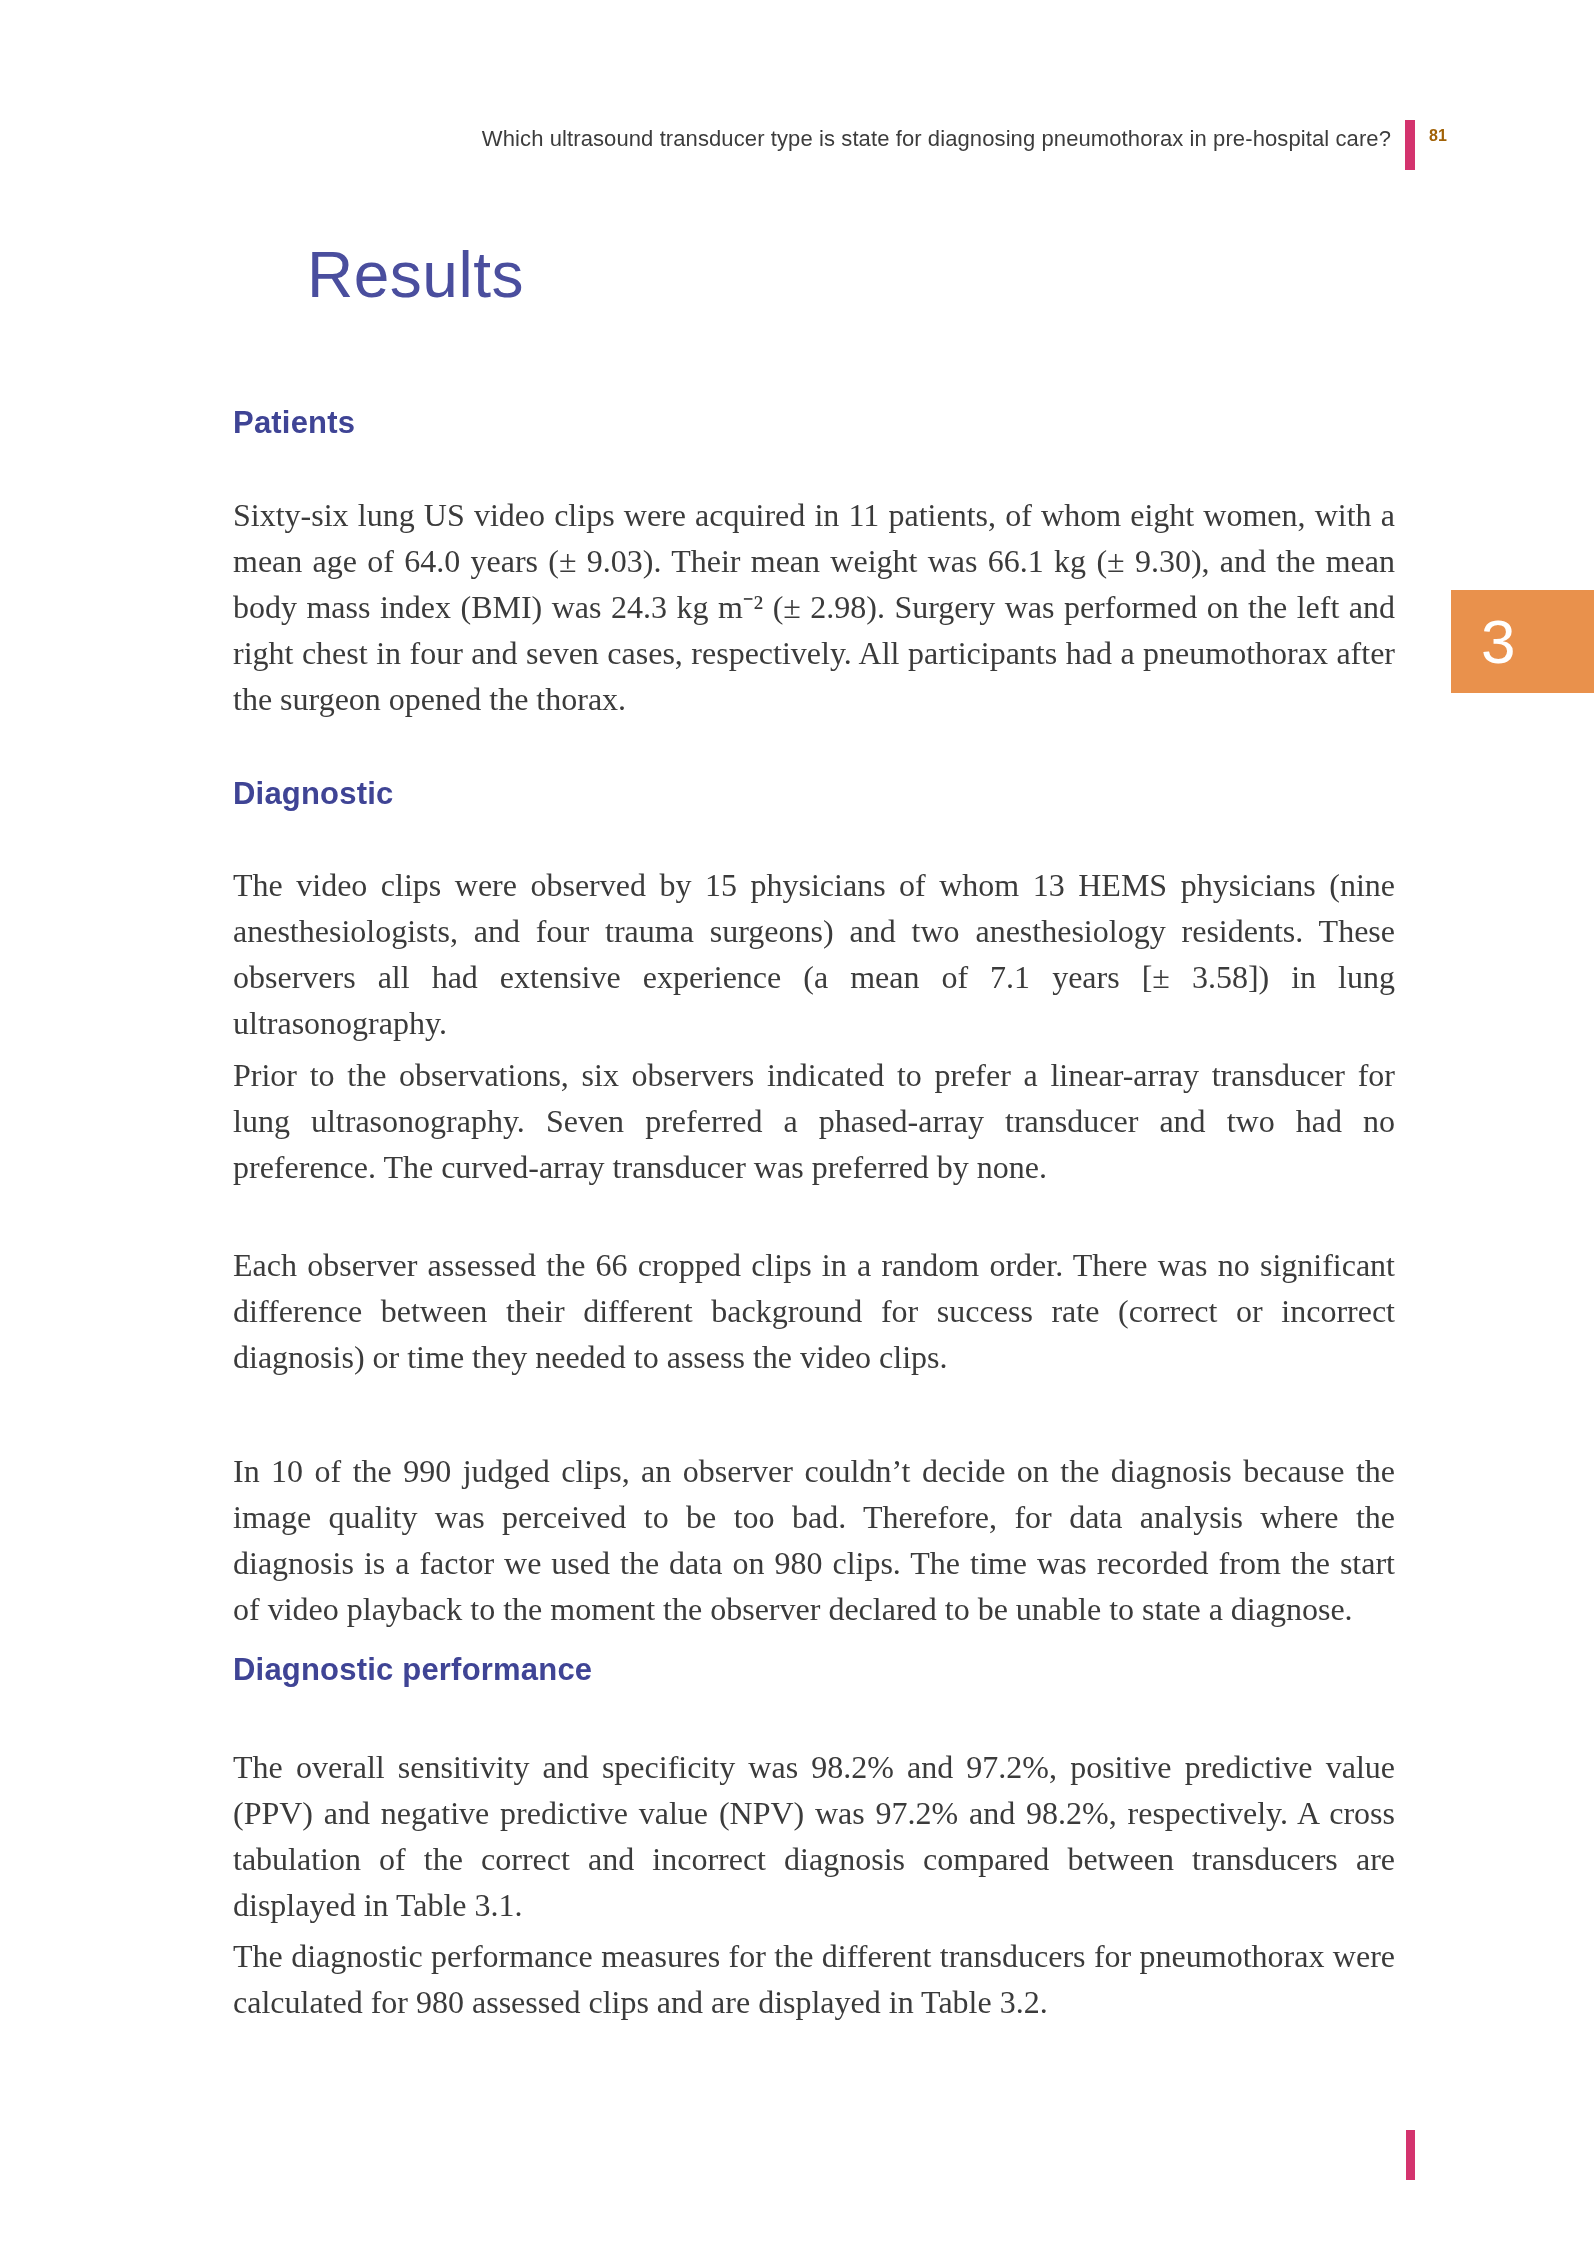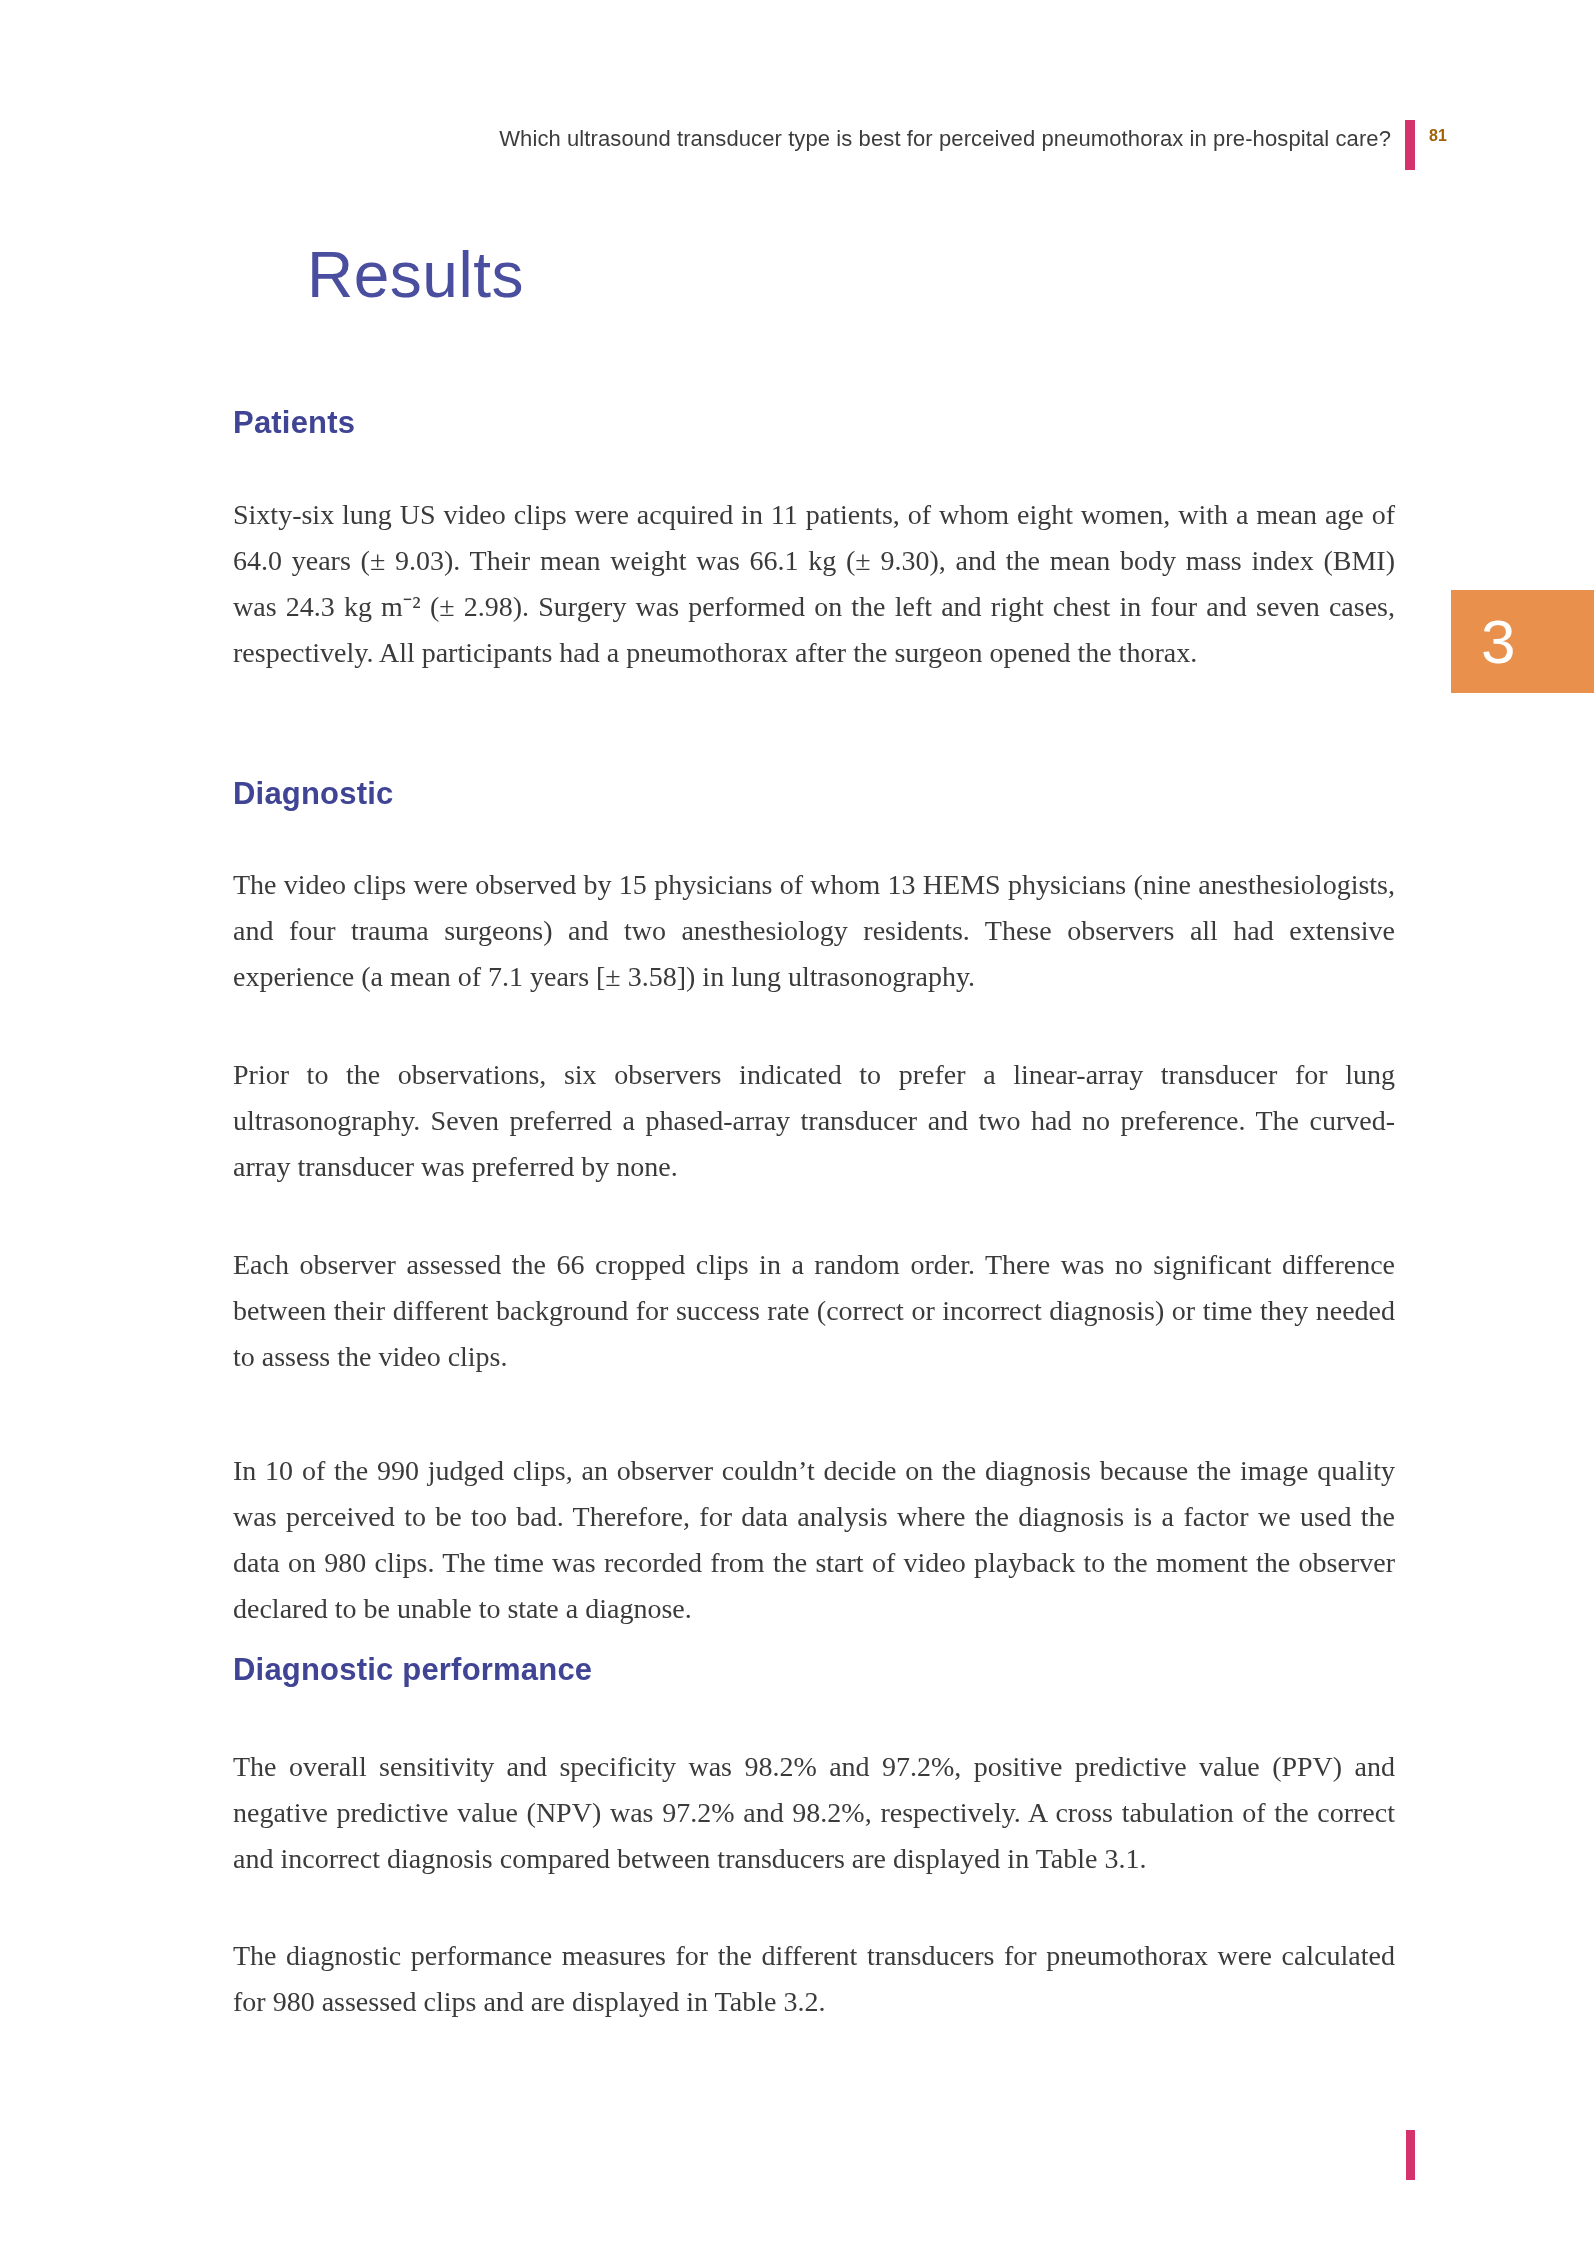--- a/index.html
+++ b/index.html
@@ -84,21 +84,21 @@
     width: 1162px;
   }
   .section-heading {
     font-size: 31px;
     font-weight: 700;
     color: #3f4495;
     letter-spacing: 0.2px;
   }
   .body-par {
     font-family: "Liberation Serif", serif;
-    font-size: 28px;
+    font-size: 32px;
     line-height: 46px;
     color: #3b3b3b;
     text-align: justify;
     margin: 0;
   }
 
   
   #h-patients   { top: 405px; }
   #p-1          { top: 492px; }
   #h-observers  { top: 776px; }
@@ -118,21 +118,21 @@
     width: 9px;
     height: 50px;
     background: #d4336e;
   }
 </style>
 </head>
 <body>
 
 <div class="page">
 
-  <div class="running-title">Which ultrasound transducer type is best for perceived pneumothorax in pre-hospital care?</div>
+  <div class="running-title">Which ultrasound transducer type is state for diagnosing pneumothorax in pre-hospital care?</div>
   <div class="header-bar"></div>
   <div class="page-number">81</div>
 
   <h1 class="page-title" style="margin:0;">Results</h1>
 
   <div class="chapter-tab">
     <span class="num">3</span>
   </div>
 
   <h2 class="col section-heading" id="h-patients" style="margin:0; position:absolute;">Patients</h2>

